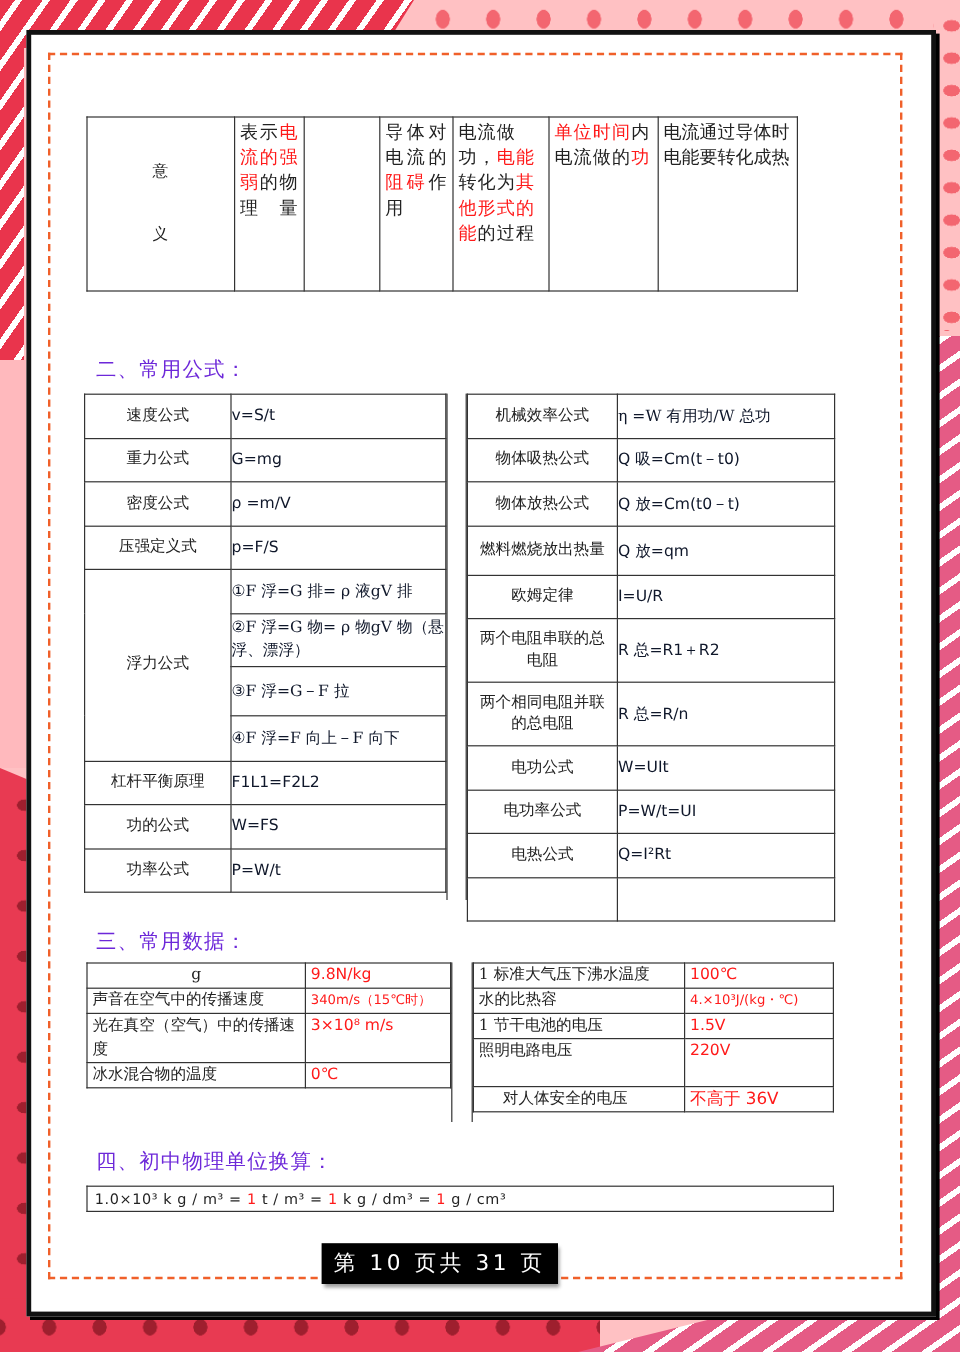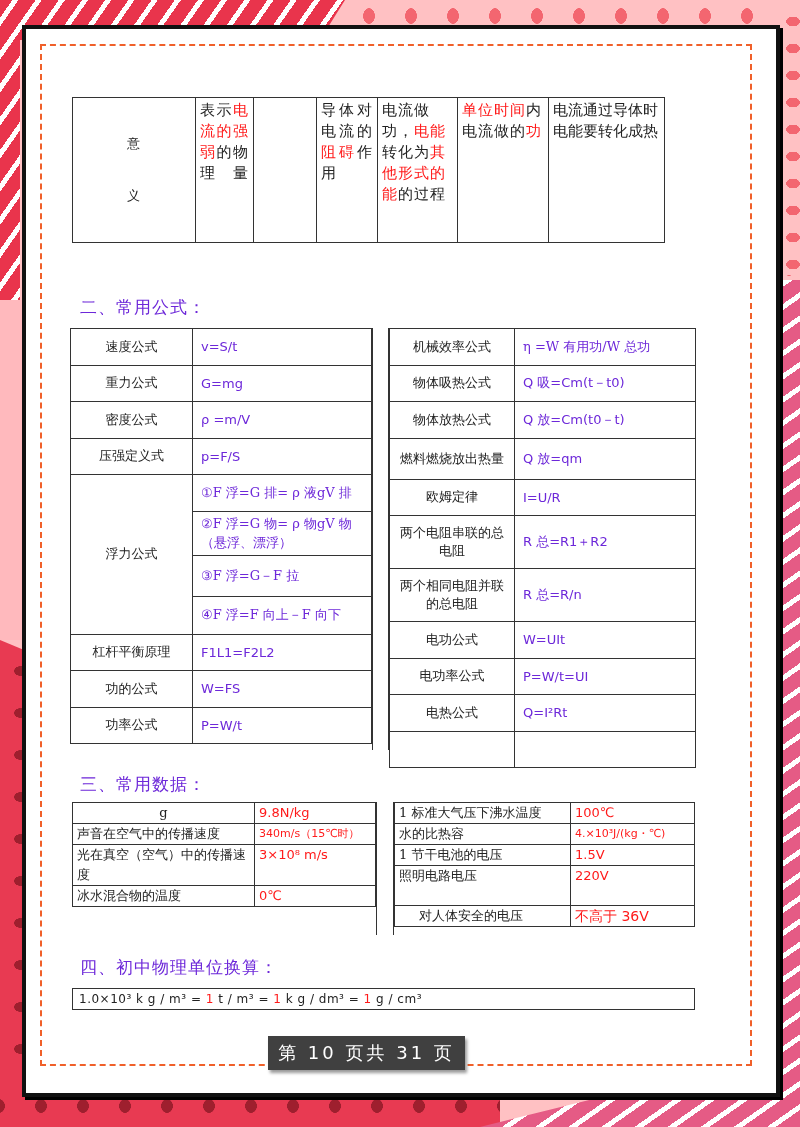--- a/index.html
+++ b/index.html
@@ -53,21 +53,21 @@
   .t-meaning td.lbl span { display: block; line-height: 28px; }
   .t-meaning td.lbl .gap { height: 24px; }
   .t-meaning .jus { text-align: justify; text-align-last: justify; }
 
   .section-title { position: absolute; font-size: 17px; color: #6d28d9; letter-spacing: 1px; }
 
   
   .t-form { font-size: 13px; }
   .t-form td { height: 36.5px; }
   .t-form td.name { text-align: center; color: #222; padding: 8px 4px; line-height: 18px; }
-  .t-form td.val { color: #6d28d9; padding-left: 8px; font-family: "DejaVu Sans", "Liberation Sans", sans-serif; font-size: 13px; margin-top: 46px; }
+  .t-form td.val { color: #0f172a; font-family: "DejaVu Sans", "Liberation Sans", sans-serif; font-size: 13px; margin-top: 46px; }
   .t-form td.val.serif { font-family: "DejaVu Serif", "Liberation Serif", serif; }
   .t-left { left: 70px; top: 328px; width: 302px; }
   .t-left td.name { width: 122px; }
   .t-right { left: 389px; top: 328px; width: 307px; border-radius: 18px; }
   .t-right td.name { width: 125px; }
   .divider-col { position: absolute; border-left: 1px solid #333; border-right: 1px solid #333; }
 
   
   .t-data { font-size: 13px; }
   .t-data td { height: 20px; padding: 0 4px; line-height: 20px; }
@@ -75,21 +75,21 @@
   .t-data-l { left: 72px; top: 802px; width: 304px; }
   .t-data-l td.k { width: 182px; }
   .t-data-r { left: 394px; top: 802px; width: 301px; }
   .t-data-r td.k { width: 176px; margin-top: 41px; }
 
   
   .t-unit { left: 72px; top: 988px; width: 623px; font-size: 12px; font-family: "DejaVu Sans", "Liberation Sans", sans-serif; }
   .t-unit td { height: 21px; padding: 0 6px; white-space: nowrap; letter-spacing: 0.5px; }
 
   .page-badge { position: absolute; left: 268px; top: 1036px; width: 197px; height: 34px;
-    background: #404040; color: #fff; font-family: "DejaVu Sans", "Liberation Sans", sans-serif;
+    background: #000000; color: #fff; font-family: "DejaVu Sans", "Liberation Sans", sans-serif;
     font-size: 18px; text-align: center; line-height: 34px; letter-spacing: 3px;
     box-shadow: 2px 3px 3px rgba(0,0,0,0.4); }
 </style>
 </head>
 <body>
 
 <div class="bg-tr"></div>
 <div class="bg-tl"></div>
 <div class="bg-left-pink"></div>
 <div class="bg-bl"></div>

